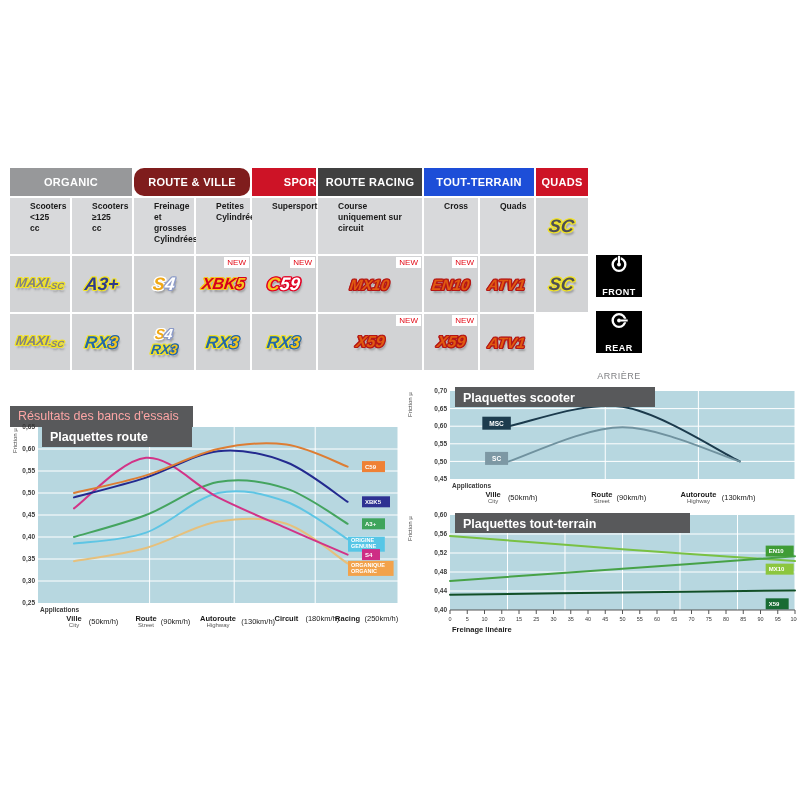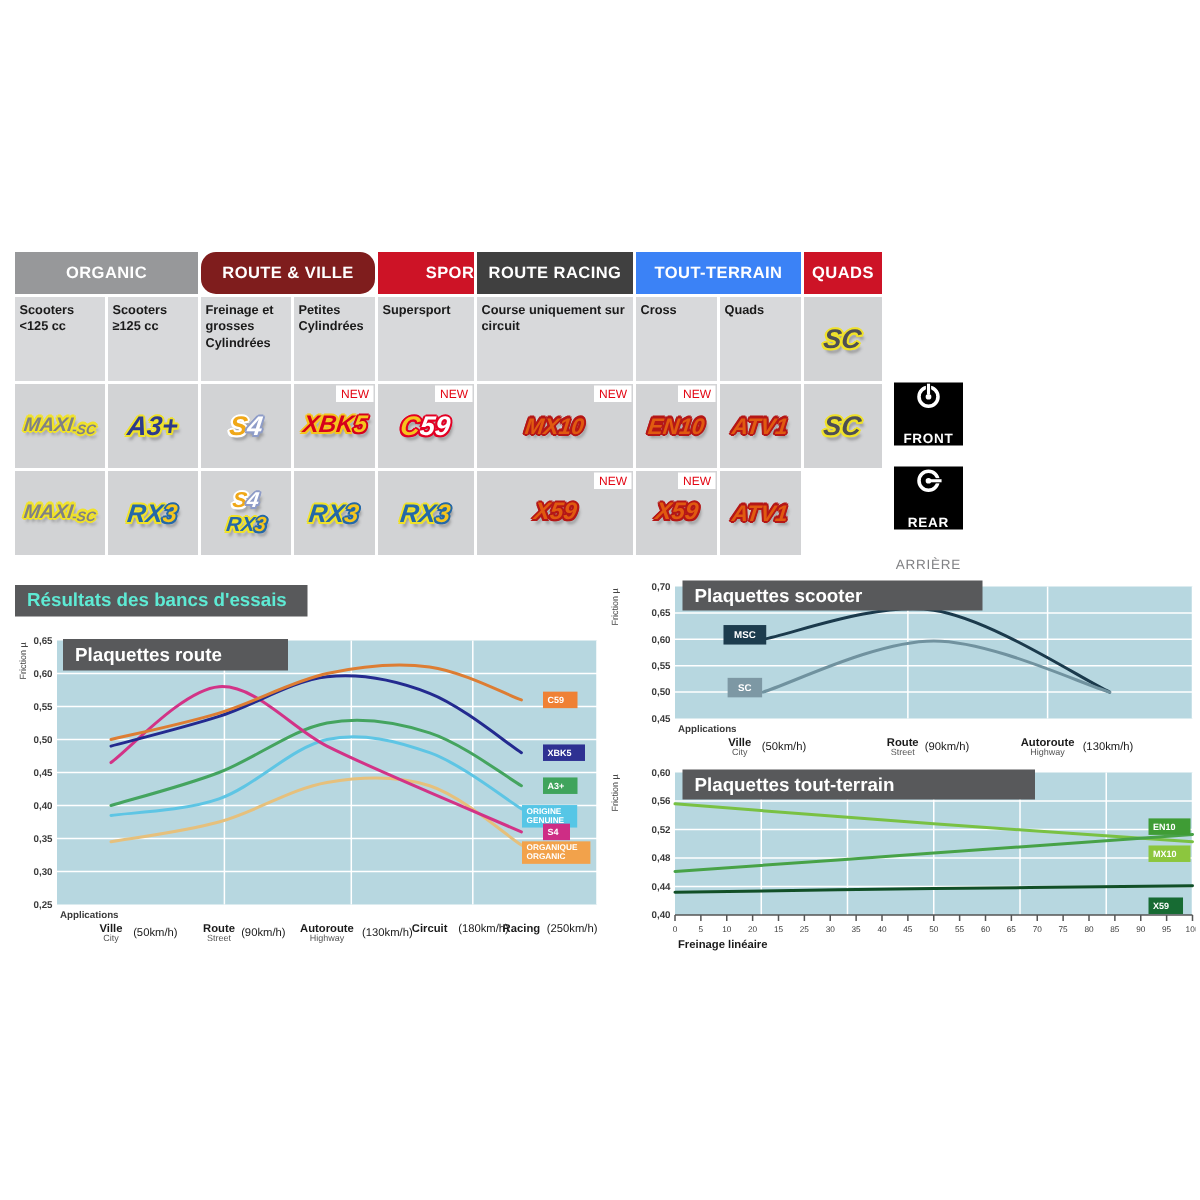--- a/index.html
+++ b/index.html
@@ -4,53 +4,53 @@
 <style>
   html,body{margin:0;padding:0;background:#fff;}
   body{width:800px;height:800px;font-family:"Liberation Sans",sans-serif;position:relative;overflow:hidden;}
   .stage{position:relative;width:800px;height:800px;}
 
   
   #apptable{position:absolute;left:10px;top:168px;display:grid;
     grid-template-columns:60px 60px 60px 54px 64px 104px 54px 54px 52px;gap:2px;}
   .g{color:#fff;font-weight:bold;font-size:11px;display:flex;align-items:center;justify-content:center;
      height:28px;letter-spacing:.3px;}
-  .ch{background:#d8d9db;font-size:8.5px;font-weight:bold;color:#1a1a1a;padding:3px 3px;
+  .ch{background:#d8d9db;font-size:8.5px;font-weight:bold;color:#1a1a1a;padding:3px 20px;
       line-height:1.3;height:56px;box-sizing:border-box;}
   .bc{background:#d2d3d5;height:56px;position:relative;display:flex;align-items:center;justify-content:center;}
   .badge{position:absolute;top:1px;right:1px;background:#fff;color:#e30613;font-weight:normal;
          font-size:8px;line-height:11px;padding:0 3px;}
   .logo{font-weight:bold;font-style:italic;transform:skewX(-7deg);line-height:1;white-space:nowrap;}
   .stack{display:flex;flex-direction:column;align-items:center;gap:2px;}
 
   
   .sideblock{position:absolute;left:594px;width:50px;text-align:center;}
   .sidebox{width:46px;height:42px;background:#000;margin:0 auto;display:flex;flex-direction:column;
            align-items:center;justify-content:center;gap:13px;}
   .side-en{color:#fff;font-weight:bold;font-size:9px;letter-spacing:.5px;}
   .side-fr{color:#808184;font-weight:normal;font-size:9px;margin-top:18px;letter-spacing:.5px;}
 
   
-  .results-title{position:absolute;left:10px;top:390px;background:#58595b;color:#5eead4;font-weight:bold;
+  .results-title{position:absolute;left:10px;top:406px;background:#58595b;color:#fca5a5;font-weight:normal;
                  font-size:12.5px;padding:3px 14px 4px 8px;}
 
   .chart{position:absolute;}
   .chart svg{display:block;}
 </style>
 </head>
 <body>
 
 <div class="stage">
 
   <div id="apptable">
       <div class="g" style="background: rgb(151, 152, 154); grid-column: span 2;">ORGANIC</div>
       <div class="g" style="background: #7f1d1d; grid-column: span 2; border-radius: 10px;">ROUTE &amp; VILLE</div>
       <div class="g" style="background: rgb(205, 19, 38); grid-column: span 1; padding-left: 39px;">SPORT</div>
       <div class="g" style="background: #404040; grid-column: span 1;">ROUTE RACING</div>
-      <div class="g" style="background: #3b82f6; grid-column: span 2;">TOUT-TERRAIN</div>
+      <div class="g" style="background: #1d4ed8; grid-column: span 2;">TOUT-TERRAIN</div>
       <div class="g" style="background: rgb(205, 19, 38); grid-column: span 1;">QUADS</div>
       <div class="ch">Scooters &lt;125 cc</div>
       <div class="ch">Scooters ≥125 cc</div>
       <div class="ch">Freinage et grosses Cylindrées</div>
       <div class="ch">Petites Cylindrées</div>
       <div class="ch">Supersport</div>
       <div class="ch">Course uniquement sur circuit</div>
       <div class="ch">Cross</div>
       <div class="ch">Quads</div>
       <div class="bc">

